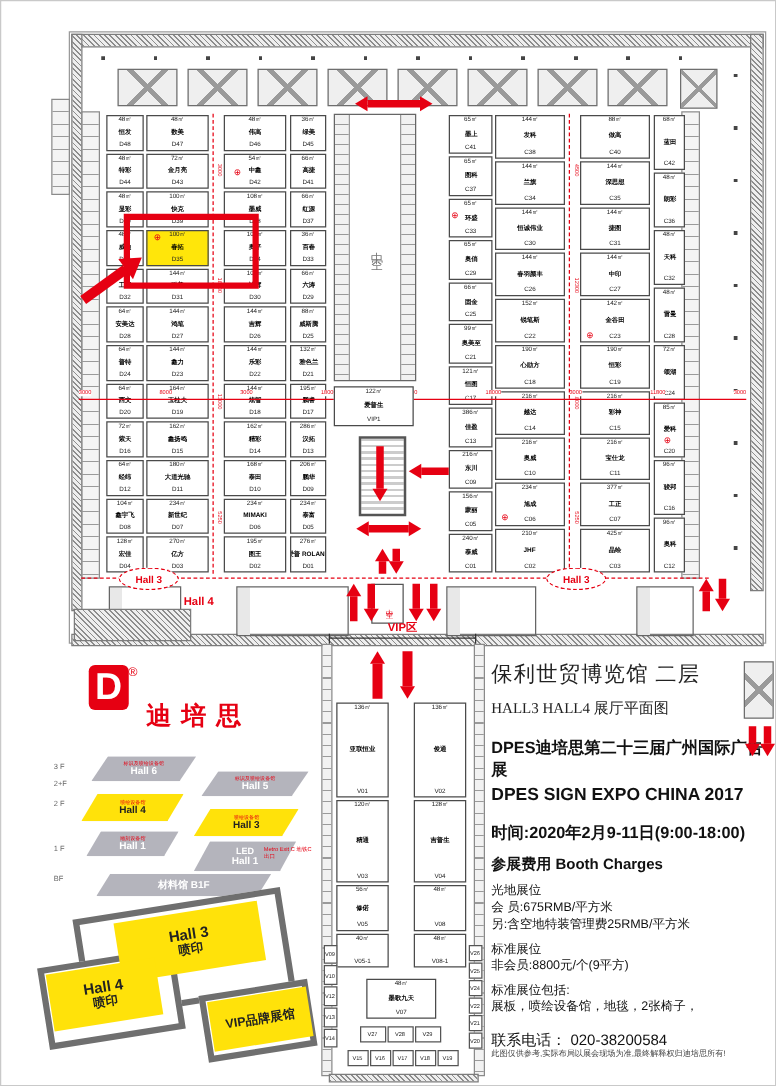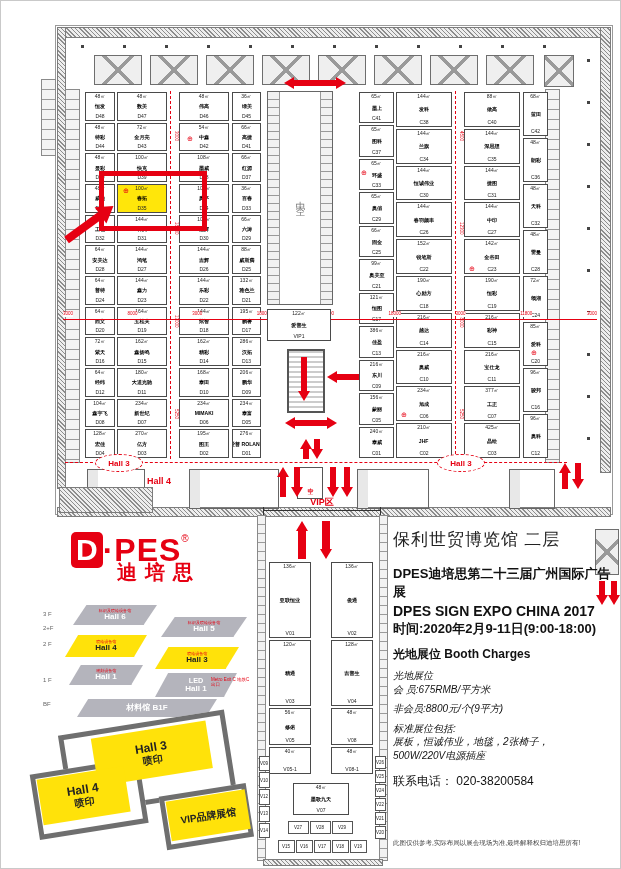--- a/index.html
+++ b/index.html
@@ -160,23 +160,23 @@
   .mm-vip{left:124px;top:92px;width:80px;height:40px;}
   .mm-name{font-size:12px;font-weight:bold;color:#222;line-height:1.1;}
   .mm-sub{font-size:10px;font-weight:bold;color:#222;line-height:1.1;}
   .mm-vip .mm-name{font-size:10px;white-space:nowrap;}
   
   .info{position:absolute;left:392px;top:527px;width:228px;color:#111;}
   .i-venue{font-family:"Liberation Serif",serif;font-size:17px;color:#222;letter-spacing:1px;}
   .i-sub{font-family:"Liberation Serif",serif;font-size:12px;color:#222;margin-top:7px;}
   .i-cn{font-size:13px;font-weight:bold;margin-top:14px;}
   .i-en{font-size:14px;font-weight:bold;margin-top:2px;}
-  .i-time{font-size:13px;font-weight:bold;margin-top:1px;}
+  .i-time{font-size:13px;font-weight:bold;margin-top:14px;}
   .i-charges{font-size:12px;font-weight:bold;margin-top:8px;}
-  .i-sec{font-size:10px;margin-top:6px;line-height:1.3;font-style:italic;}
+  .i-sec{font-size:10px;margin-top:6px;line-height:1.3;}
   .i-sec div{line-height:1.35;}
   .i-contact{font-size:12px;margin-top:10px;line-height:1.5;}
   .disclaimer{position:absolute;left:392px;top:838px;font-size:6.5px;color:#444;}
   
   .rstair{position:absolute;left:594px;top:528px;width:22px;height:44px;}
   .a-rp1{left:596px;top:580px;width:10px;height:24px;}
   .a-rp2{left:608px;top:580px;width:10px;height:24px;}
 </style>
 </head>
 <body>
@@ -897,21 +897,20 @@
       <div class="shaft-v"></div>
       <div class="tri-d"></div>
     </div>
   <div class="arrv a-rp2">
       <div class="shaft-v"></div>
       <div class="tri-d"></div>
     </div>
 
   <div class="logo">
     <span class="logo-d">D</span>
-    <span class="logo-rest">·PES</span>
     <span class="logo-reg">®</span>
   </div>
   <div class="logo-cn">迪培思</div>
 
   <div class="stack">
     <div>
 
     <span class="fl fl-0">3 F</span>
         <span class="fl fl-1">2+F</span>
         <span class="fl fl-2">2 F</span>
@@ -964,43 +963,45 @@
       <span class="mm-name">Hall 4</span>
       <span class="mm-sub">喷印</span>
     </div>
     <div class="mm-y mm-vip">
       <span class="mm-name">VIP品牌展馆</span>
     </div>
   </div>
 
   <div class="info">
     <div class="i-venue">保利世贸博览馆  二层</div>
+    <div class="i-sub">HALL3 HALL4  展厅平面图</div>
     <div class="i-cn">DPES迪培思第二十三届广州国际广告展</div>
     <div class="i-en">DPES SIGN EXPO CHINA 2017</div>
     <div class="i-time">时间:2020年2月9-11日(9:00-18:00)</div>
-    <div class="i-charges">光地展位  Booth Charges</div>
+    <div class="i-charges">参展费用  Booth Charges</div>
     <div class="i-sec">
       <div>光地展位</div>
       <div>
 
       <div>会  员:675RMB/平方米</div>
+          <div>另:含空地特装管理费25RMB/平方米</div>
         </div>
     </div>
     <div class="i-sec">
+      <div>标准展位</div>
       <div>
 
           <div>非会员:8800元/个(9平方)</div>
         </div>
     </div>
     <div class="i-sec">
       <div>标准展位包括:</div>
       <div>
 
-      <div>展板，恒诚伟业，地毯，2张椅子，</div>
-          <div>500W/220V电源插座</div>
+      <div>展板，喷绘设备馆，地毯，2张椅子，</div>
         </div>
     </div>
     <div class="i-contact">
       <div>联系电话： 020-38200584</div>
 
     </div>
   </div>
   <div class="disclaimer">此图仅供参考,实际布局以展会现场为准,最终解释权归迪培思所有!</div>
 
 </div>

